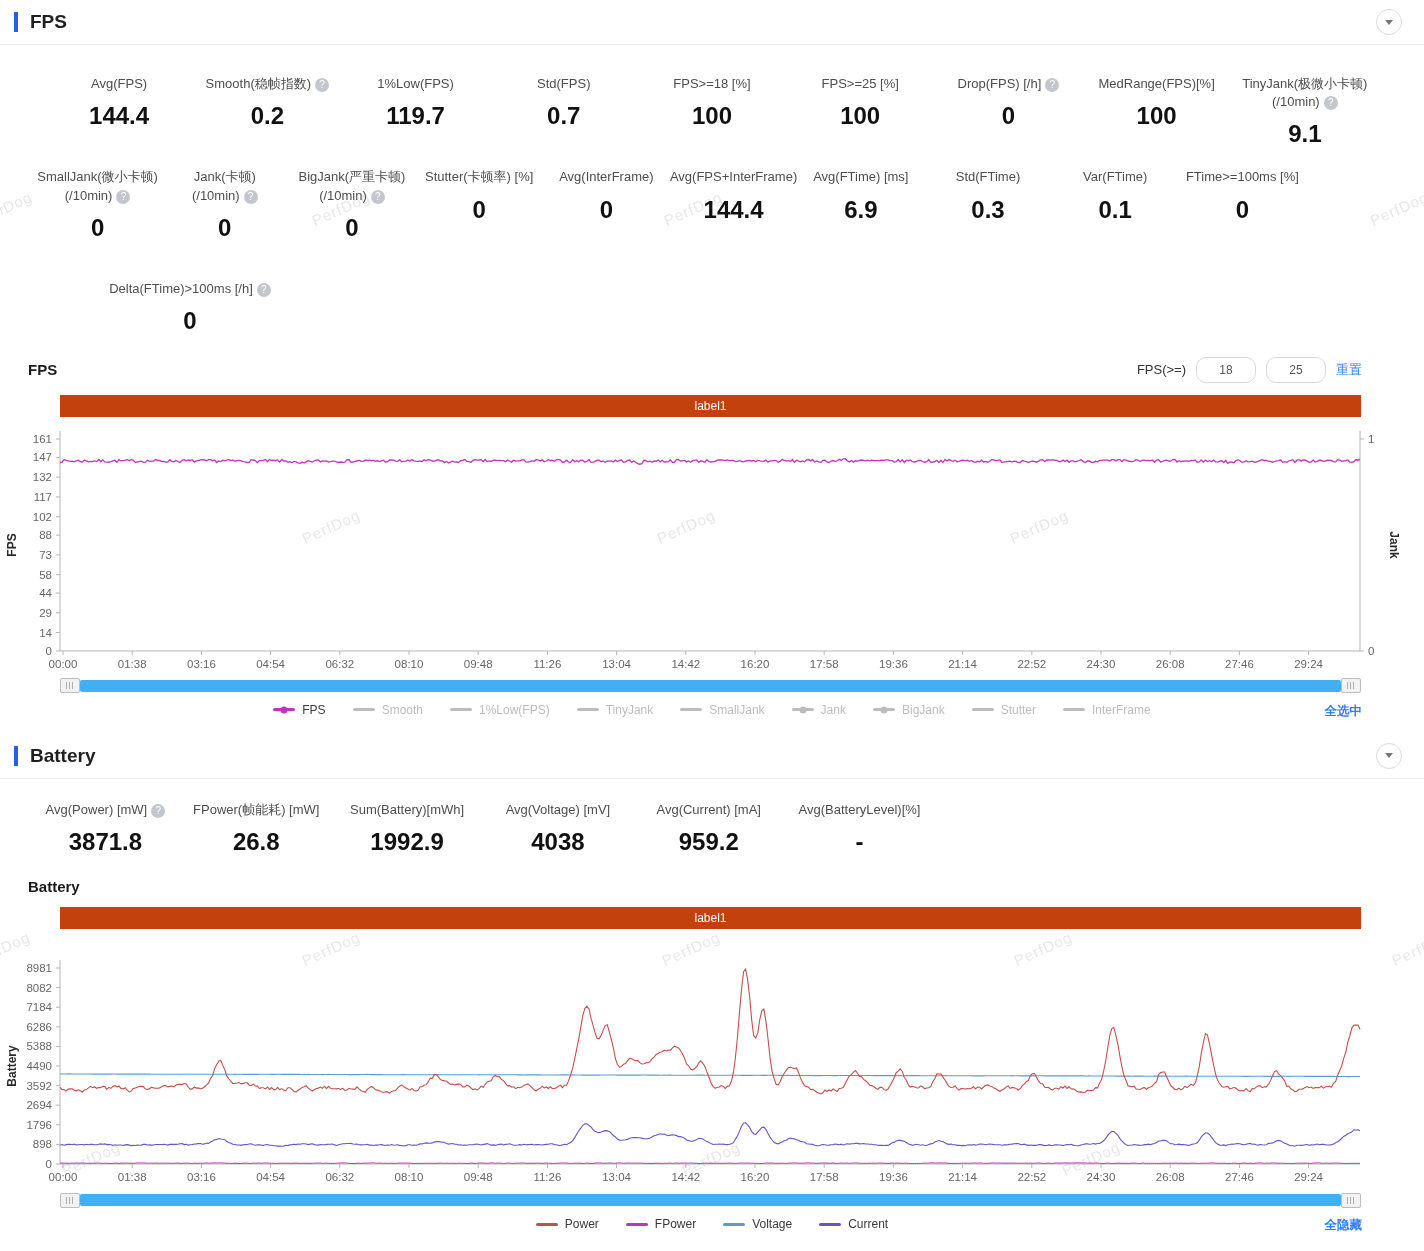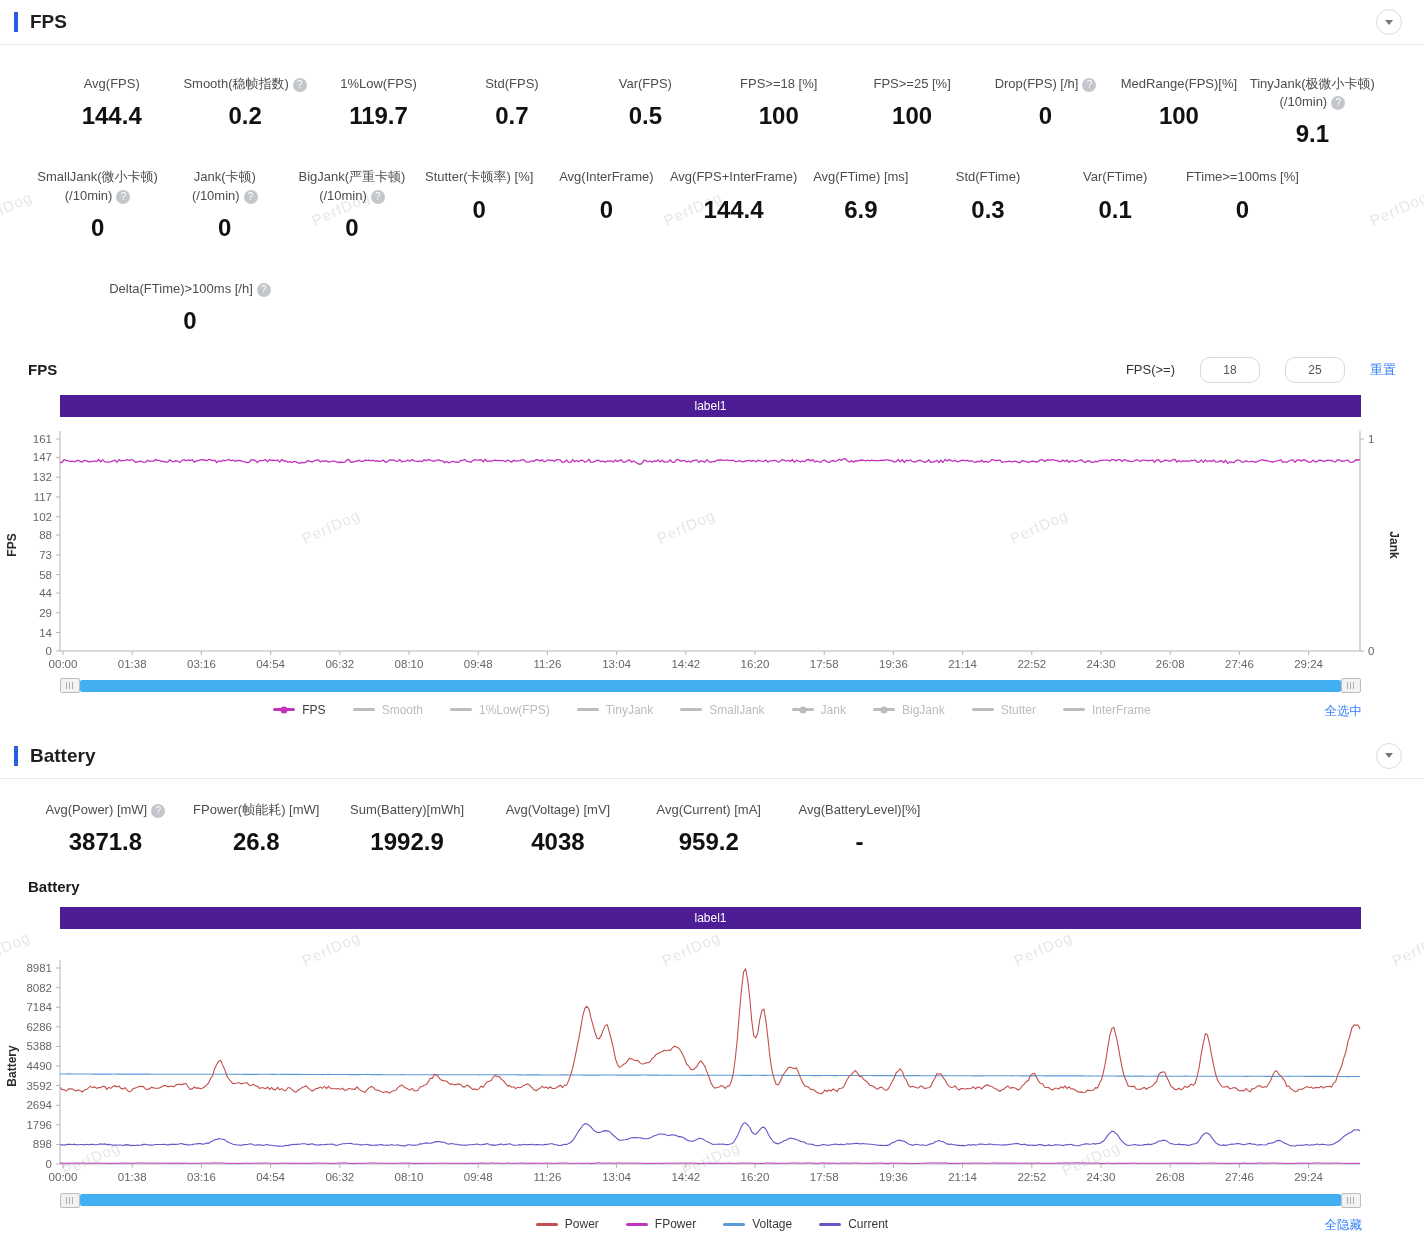--- a/index.html
+++ b/index.html
@@ -25,45 +25,45 @@
   .battery-stats{width:905px;margin-top:22px;padding-left:30px;}
   .stat{flex:1;text-align:center;}
   .stat-label{font-size:13px;color:#4d4d4d;line-height:1.4;min-height:18px;}
   .stat-label > span:first-child{white-space:pre-line;}
   .help-icon{display:inline-block;width:14px;height:14px;border-radius:50%;background:#c3c7cc;
        color:#fff;font-size:10px;line-height:14px;text-align:center;margin-left:4px;cursor:pointer;}
   .stat-value{font-size:24px;font-weight:700;color:#111;margin-top:9px;}
   
   .chart-head{display:flex;justify-content:space-between;align-items:center;padding:0 28px;margin-top:22px;}
   .chart-title{font-size:15px;font-weight:700;color:#1a1a1a;margin:0;}
-  .chart-controls{display:flex;align-items:center;gap:25px;font-size:13px;color:#333;}
+  .chart-controls{display:flex;align-items:center;gap:10px;font-size:13px;color:#333;margin-right:34px;}
   .threshold-input{width:54px;height:22px;border:1px solid #d9d9d9;border-radius:10px;text-align:center;
        font-size:12px;color:#555;font-family:"Liberation Sans",sans-serif;}
   .blue-link{color:#2f7ef7;text-decoration:none;cursor:pointer;font-size:13px;}
   
-  .banner{margin:12px 0 0 60px;width:1301px;height:22px;background:#4c1d95;color:#fff;font-size:12px;
+  .banner{margin:12px 0 0 60px;width:1301px;height:22px;background:#c2410c;color:#fff;font-size:12px;
        display:flex;align-items:center;justify-content:center;}
   svg{display:block;margin-top:12px;}
   svg text{font-family:"Liberation Sans",sans-serif;font-size:11.5px;fill:#666;}
   svg text.axis-name{font-size:12px;fill:#2b2b2b;font-weight:700;}
   
   .scrollbar{margin:6px 0 0 60px;width:1301px;height:14px;display:flex;align-items:center;}
   .grip{width:20px;height:15px;background:#f2f2f2;border:1px solid #bdbdbd;border-radius:2px;
        box-sizing:border-box;font-size:8px;color:#8b8b8b;line-height:12px;text-align:center;
        letter-spacing:1px;cursor:ew-resize;}
   .track{flex:1;height:12px;background:#41aff2;border-radius:2px;cursor:pointer;}
   
   .legend-row{position:relative;margin-top:9px;display:flex;justify-content:center;min-height:16px;}
   .legend-items{display:flex;gap:27px;}
   .legend-item{display:flex;align-items:center;gap:7px;font-size:12px;color:#3a3a3a;cursor:pointer;}
   .legend-item.inactive{color:#bcbcbc;}
   .legend-line{display:inline-block;width:22px;height:3px;border-radius:2px;position:relative;}
   .legend-line.dot::after{content:'';position:absolute;left:50%;top:50%;width:7px;height:7px;
        border-radius:50%;background:inherit;transform:translate(-50%,-50%);}
-  .legend-link{position:absolute;right:62px;top:1px;font-size:12.5px;}
+  .legend-link{position:absolute;right:62px;top:1px;font-size:12.5px;font-weight:bold;}
   .battery-section{margin-top:16px;}
 </style>
 </head>
 <body>
 
 <div id="wm-layer">
     <span class="watermark" style="left: -28px; top: 200px;">PerfDog</span>
     <span class="watermark" style="left: 310px; top: 200px;">PerfDog</span>
     <span class="watermark" style="left: 662px; top: 200px;">PerfDog</span>
     <span class="watermark" style="left: 1368px; top: 200px;">PerfDog</span>
@@ -99,24 +99,20 @@
         <div class="stat-label"><span>Smooth(稳帧指数)</span><span class="help-icon">?</span></div>
         <div class="stat-value">0.2</div>
       </div>
       <div class="stat">
         <div class="stat-label"><span>1%Low(FPS)</span></div>
         <div class="stat-value">119.7</div>
       </div>
       <div class="stat">
         <div class="stat-label"><span>Std(FPS)</span></div>
         <div class="stat-value">0.7</div>
-      </div>
-      <div class="stat">
-        <div class="stat-label"><span>Var(FPS)</span></div>
-        <div class="stat-value">0.5</div>
       </div>
       <div class="stat">
         <div class="stat-label"><span>FPS&gt;=18 [%]</span></div>
         <div class="stat-value">100</div>
       </div>
       <div class="stat">
         <div class="stat-label"><span>FPS&gt;=25 [%]</span></div>
         <div class="stat-value">100</div>
       </div>
       <div class="stat">

